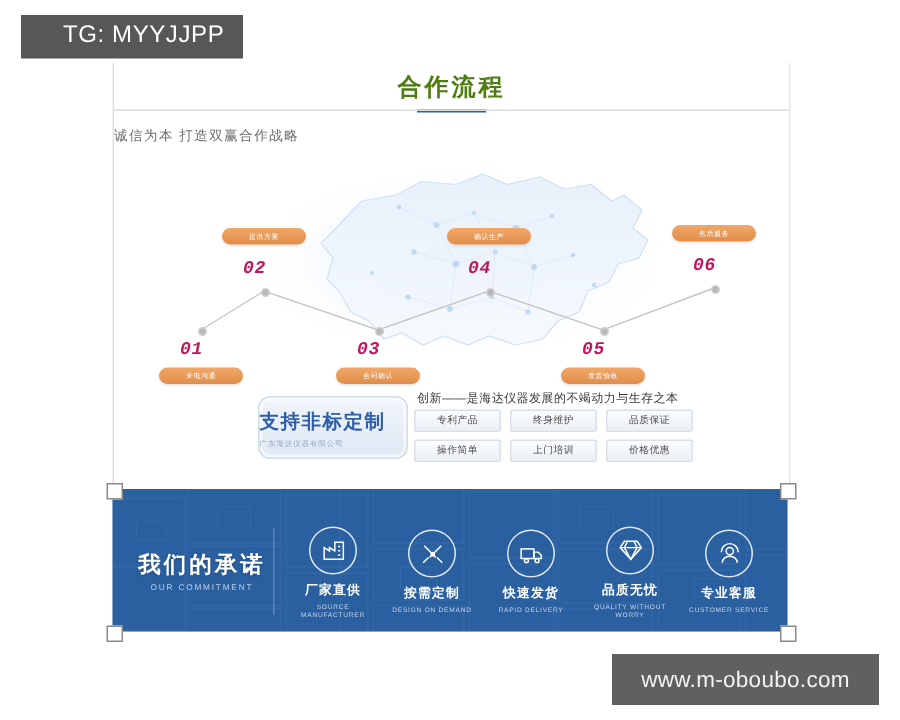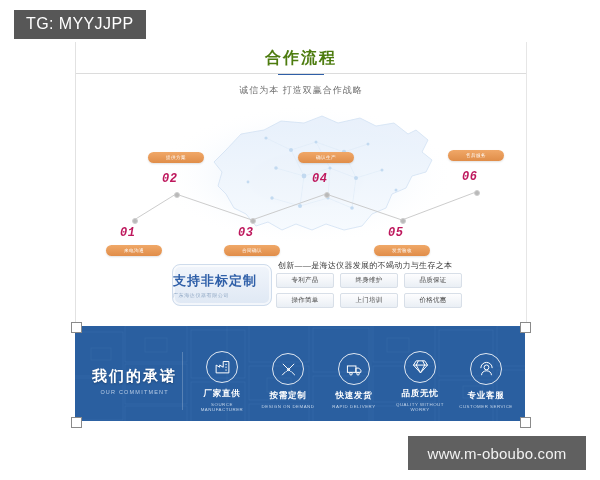--- a/index.html
+++ b/index.html
@@ -6,21 +6,21 @@
   body{
     width:600px;height:480px;overflow:hidden;
     background:#ffffff;
     font-family:"Liberation Sans","DejaVu Sans",sans-serif;
     position:relative;
   }
   
   .tg-watermark{
     position:absolute;left:14px;top:10px;
     background:#575757;color:#fff;
-    padding:5px 12px 6px 12px;
+    padding:5px 12px 6px 28px;
     font-size:16px;letter-spacing:.4px;
     z-index:40;
   }
   .url-watermark{
     position:absolute;left:408px;top:436px;
     width:178px;height:34px;
     background:#606060;color:#f2f2f2;
     display:flex;align-items:center;justify-content:center;
     font-size:15px;letter-spacing:.2px;
     z-index:40;
@@ -42,21 +42,20 @@
   }
   .title-rule{
     width:46px;height:2px;background:#2f5fa8;
     margin:4px auto 0 auto;
   }
   .top-hr{
     position:absolute;left:0;top:31px;width:100%;
     height:1px;background:#dcdcdc;
   }
   .sec-sub{
-    text-align:center;
     font-size:9px;color:#6d6d6d;
     letter-spacing:1px;
     margin-top:9px;
   }
   
   .map-wrap{
     position:absolute;left:0;top:48px;width:450px;height:165px;
   }
   .map-svg{position:absolute;left:0;top:0;}
   .flow-layer{position:absolute;left:0;top:0;width:450px;height:165px;}

